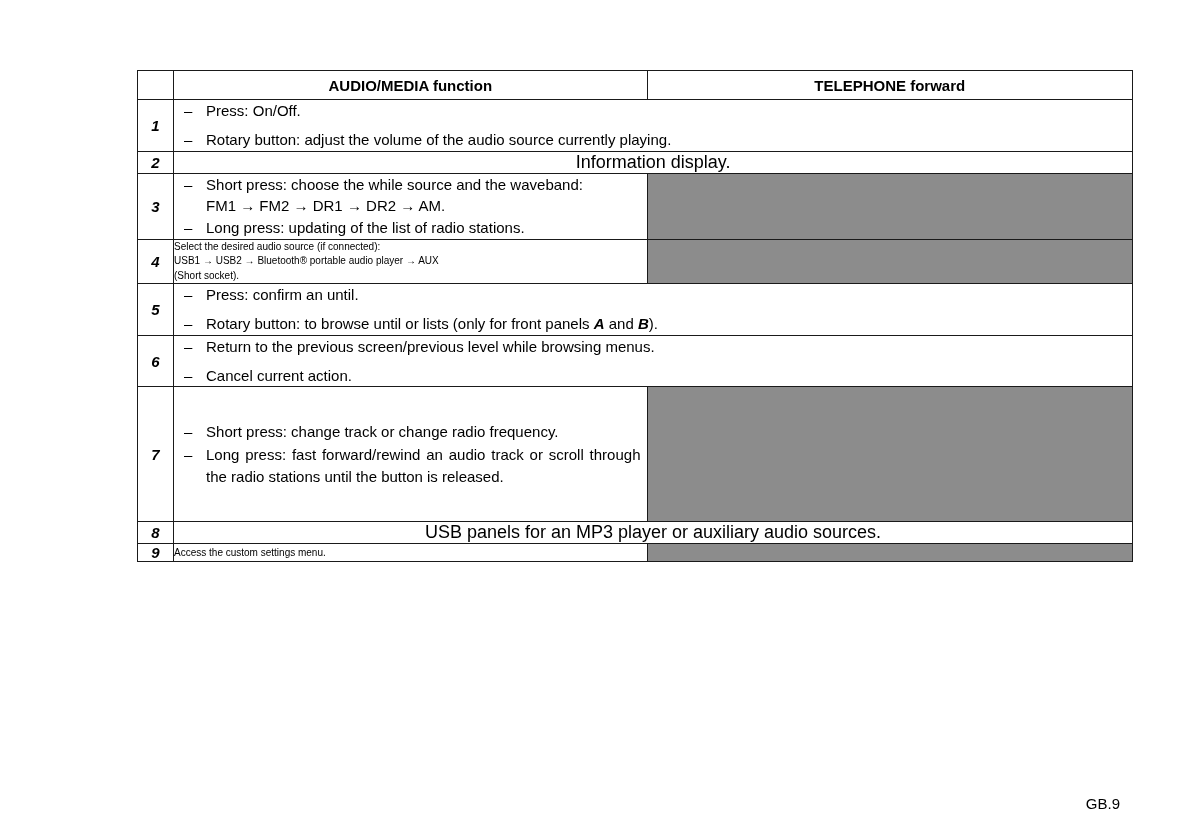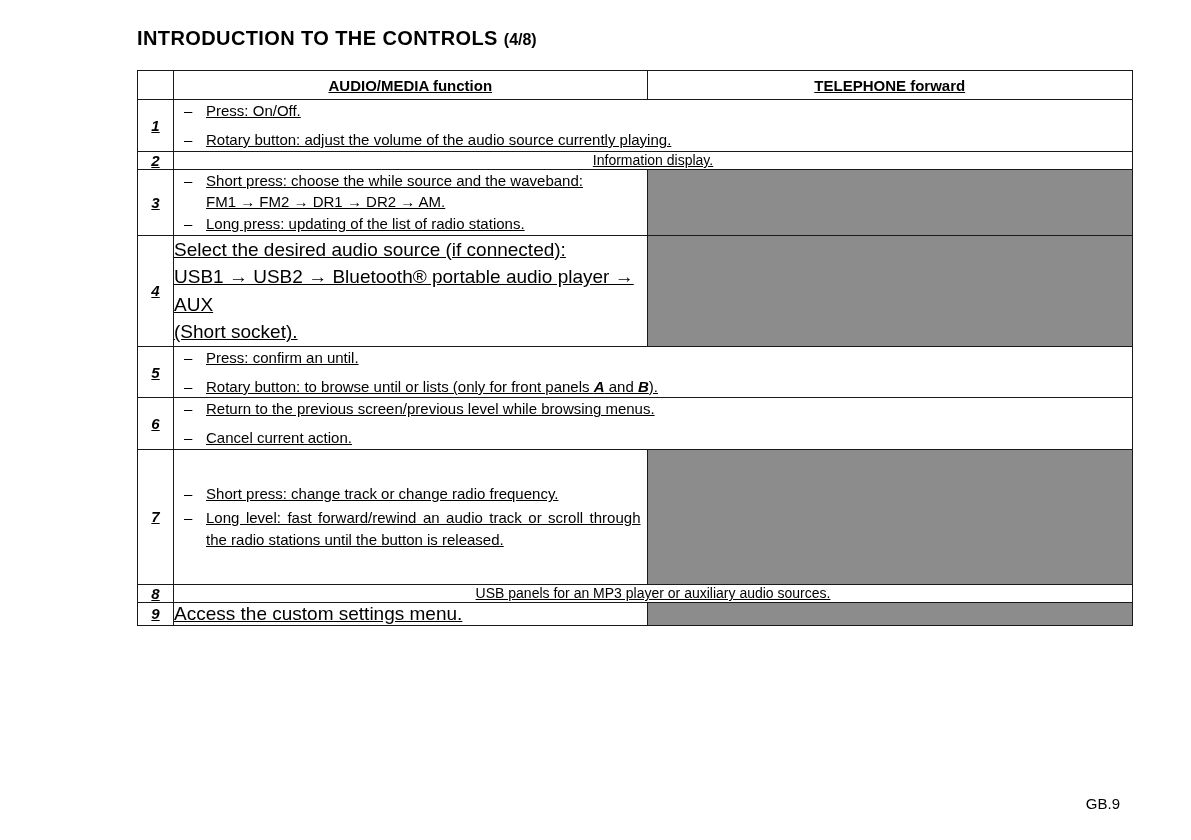--- a/index.html
+++ b/index.html
@@ -40,21 +40,20 @@
     left: 137px;
     top: 70px;
     width: 996px;
     border-collapse: collapse;
     table-layout: fixed;
   }
   table.controls td, table.controls th {
     border: 1px solid #1a1a1a;
     vertical-align: middle;
     padding: 0;
-    text-decoration: underline;
   }
   col.c-num { width: 36px; }
   col.c-audio { width: 473px; }
   col.c-tel { width: 485px; }
 
   th.hdr {
     height: 28px;
     font-size: 15px;
     font-weight: bold;
     text-align: center;
@@ -70,25 +69,25 @@
   }
   td.cell {
     font-size: 15px;
     padding: 5px 0 5px 0;
   }
   td.grey {
     background: #8c8c8c;
   }
   td.center {
     text-align: center;
-    font-size: 14px;
+    font-size: 18px;
     padding: 5px 6px;
   }
   td.plain {
-    font-size: 19px;
+    font-size: 10px;
     padding: 6px 0 6px 8px;
     margin-left: 12px;
   }
   ul.dashlist {
     list-style: none;
     margin: 0;
     padding: 0;
   }
   ul.dashlist li {
     position: relative;
@@ -116,24 +115,20 @@
     bottom: 28px;
     font-size: 15px;
   }
   .ital { font-style: italic; font-weight: bold; }
 </style>
 </head>
 <body>
 
 <div class="page">
 
-  <div class="title">
-    <span>INTRODUCTION TO THE CONTROLS</span>
-    <span class="sub">(4/8)</span>
-  </div>
 
   <table class="controls">
     <colgroup>
       <col class="c-num">
       <col class="c-audio">
       <col class="c-tel">
     </colgroup>
     <thead>
       <tr>
         <th class="hdr hdr-blank"></th>
@@ -204,21 +199,21 @@
             <li><span class="dash">–</span><span>Cancel current action.</span></li>
           </ul>
         </td>
       </tr>
 
       <tr style="height:135px">
         <td class="num">7</td>
         <td class="cell">
           <ul class="dashlist">
             <li><span class="dash">–</span><span>Short press: change track or change radio frequency.</span></li>
-            <li class="just" style="margin-top:2px"><span class="dash">–</span><span>Long level: fast forward/rewind an audio track or scroll through the radio stations until the button is released.</span></li>
+            <li class="just" style="margin-top:2px"><span class="dash">–</span><span>Long press: fast forward/rewind an audio track or scroll through the radio stations until the button is released.</span></li>
           </ul>
         </td>
         <td class="grey"></td>
       </tr>
 
       <tr>
         <td class="num">8</td>
         <td class="center" colspan="2">USB panels for an MP3 player or auxiliary audio sources.</td>
       </tr>
 

